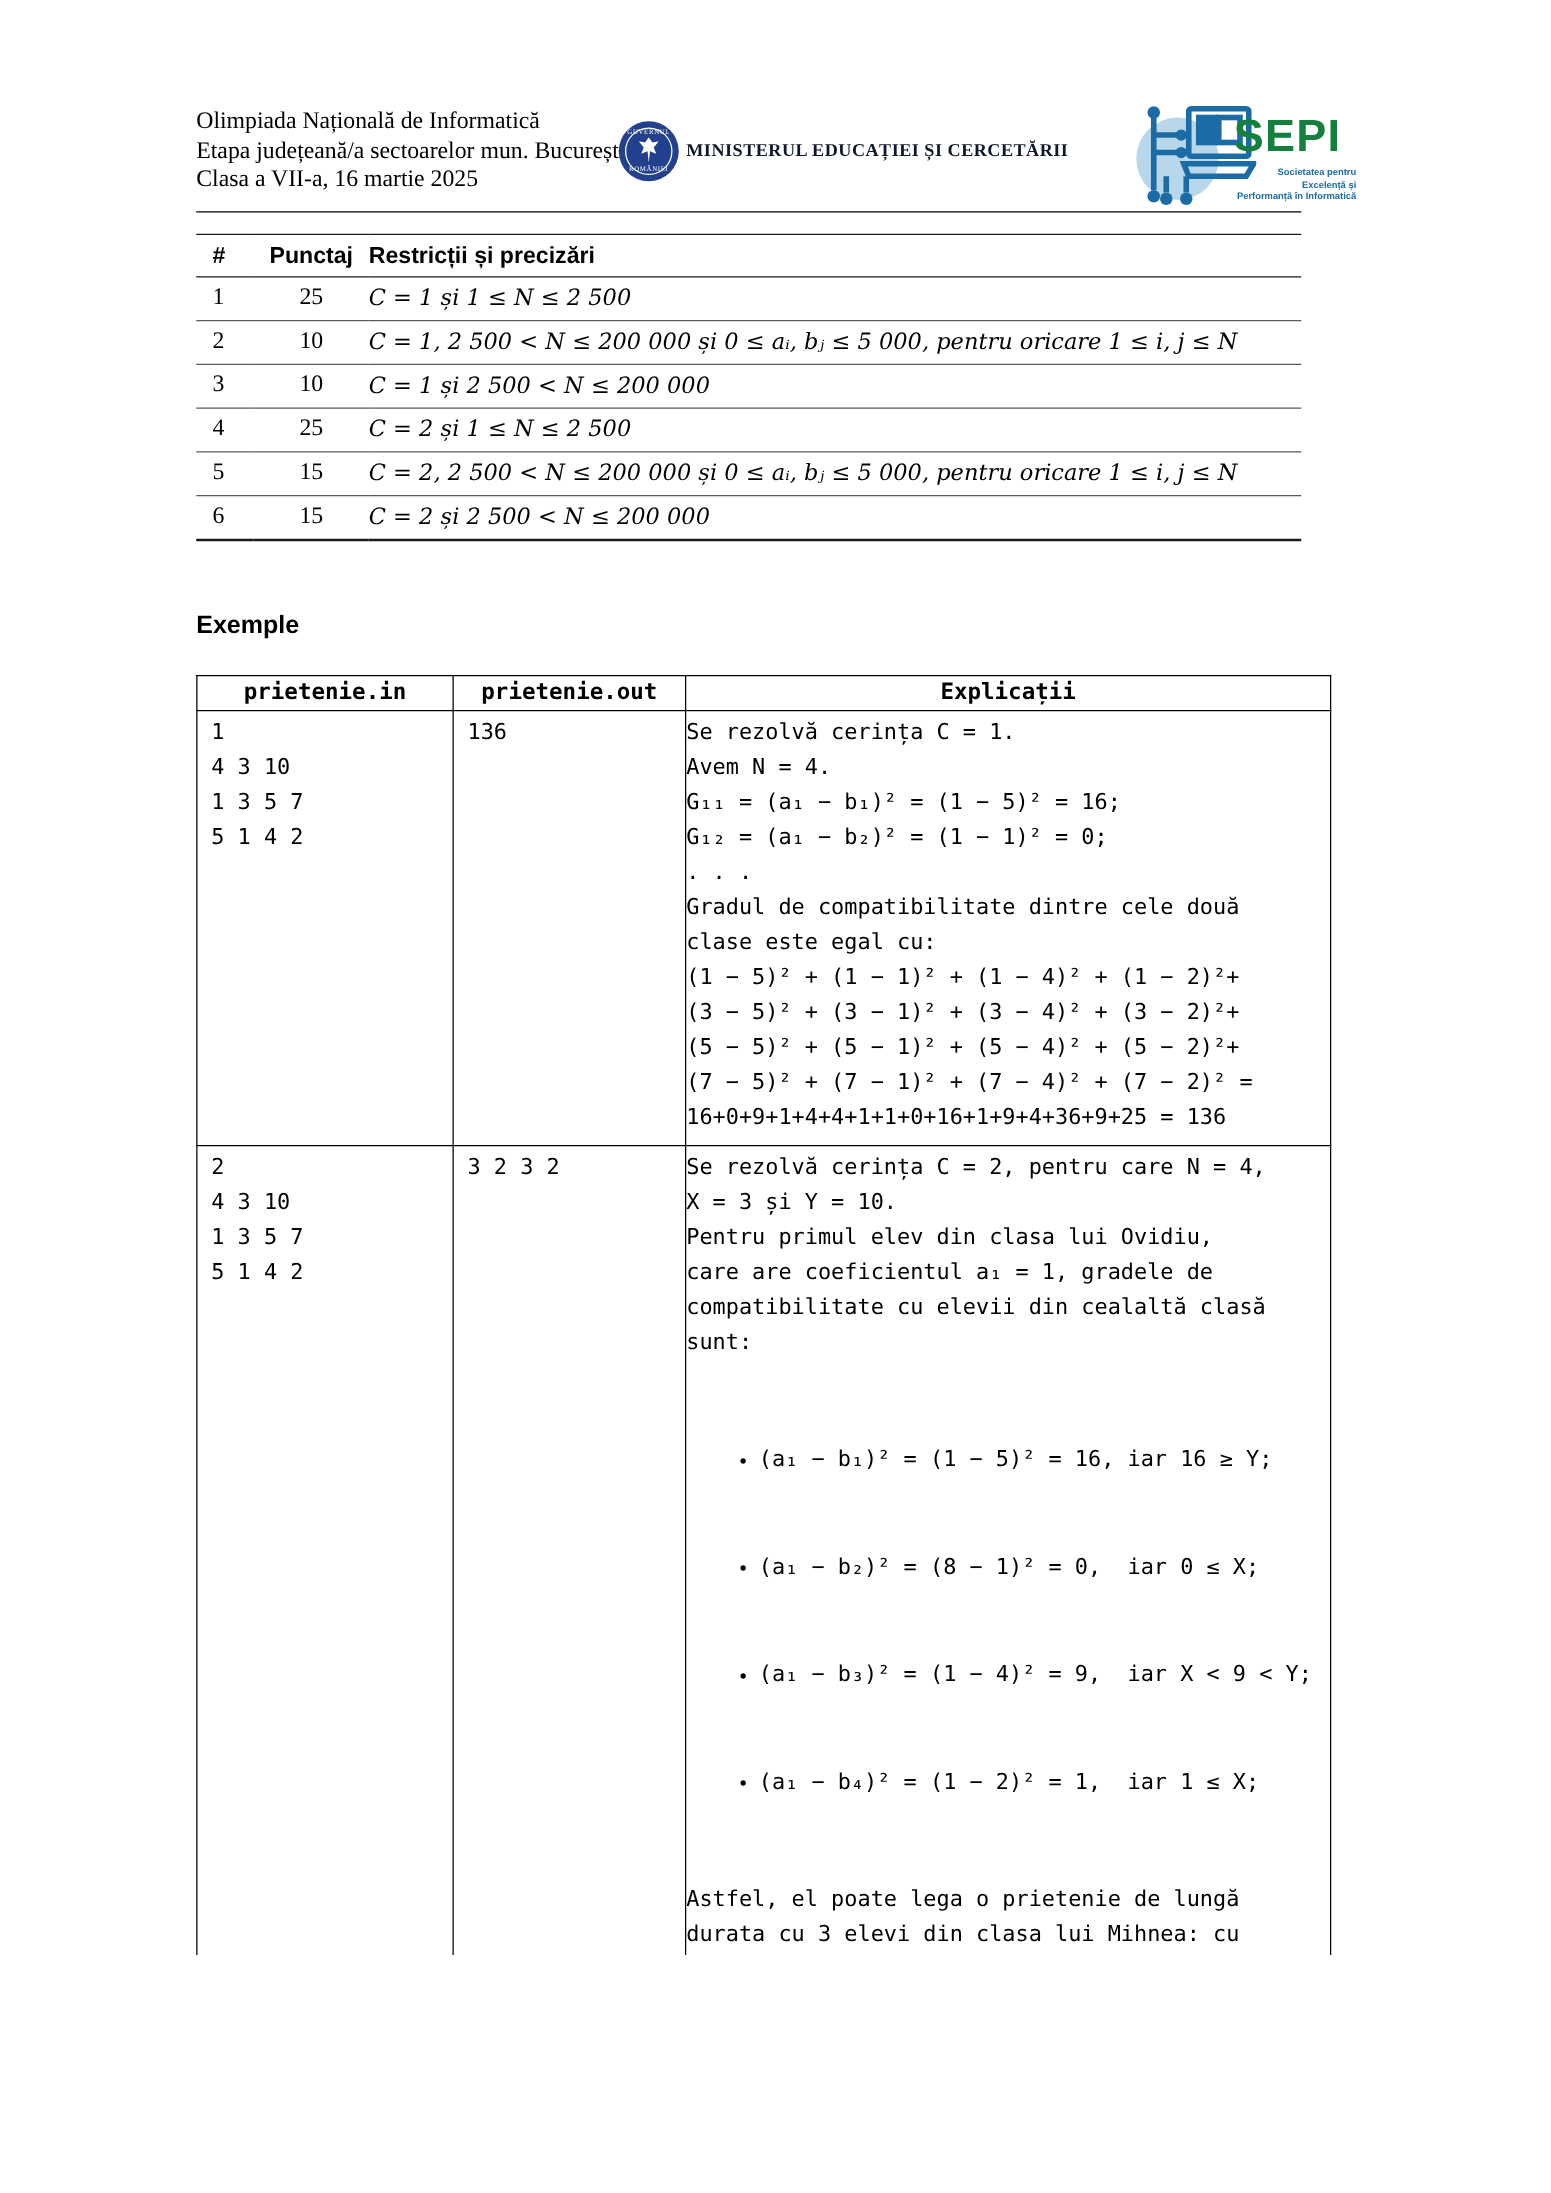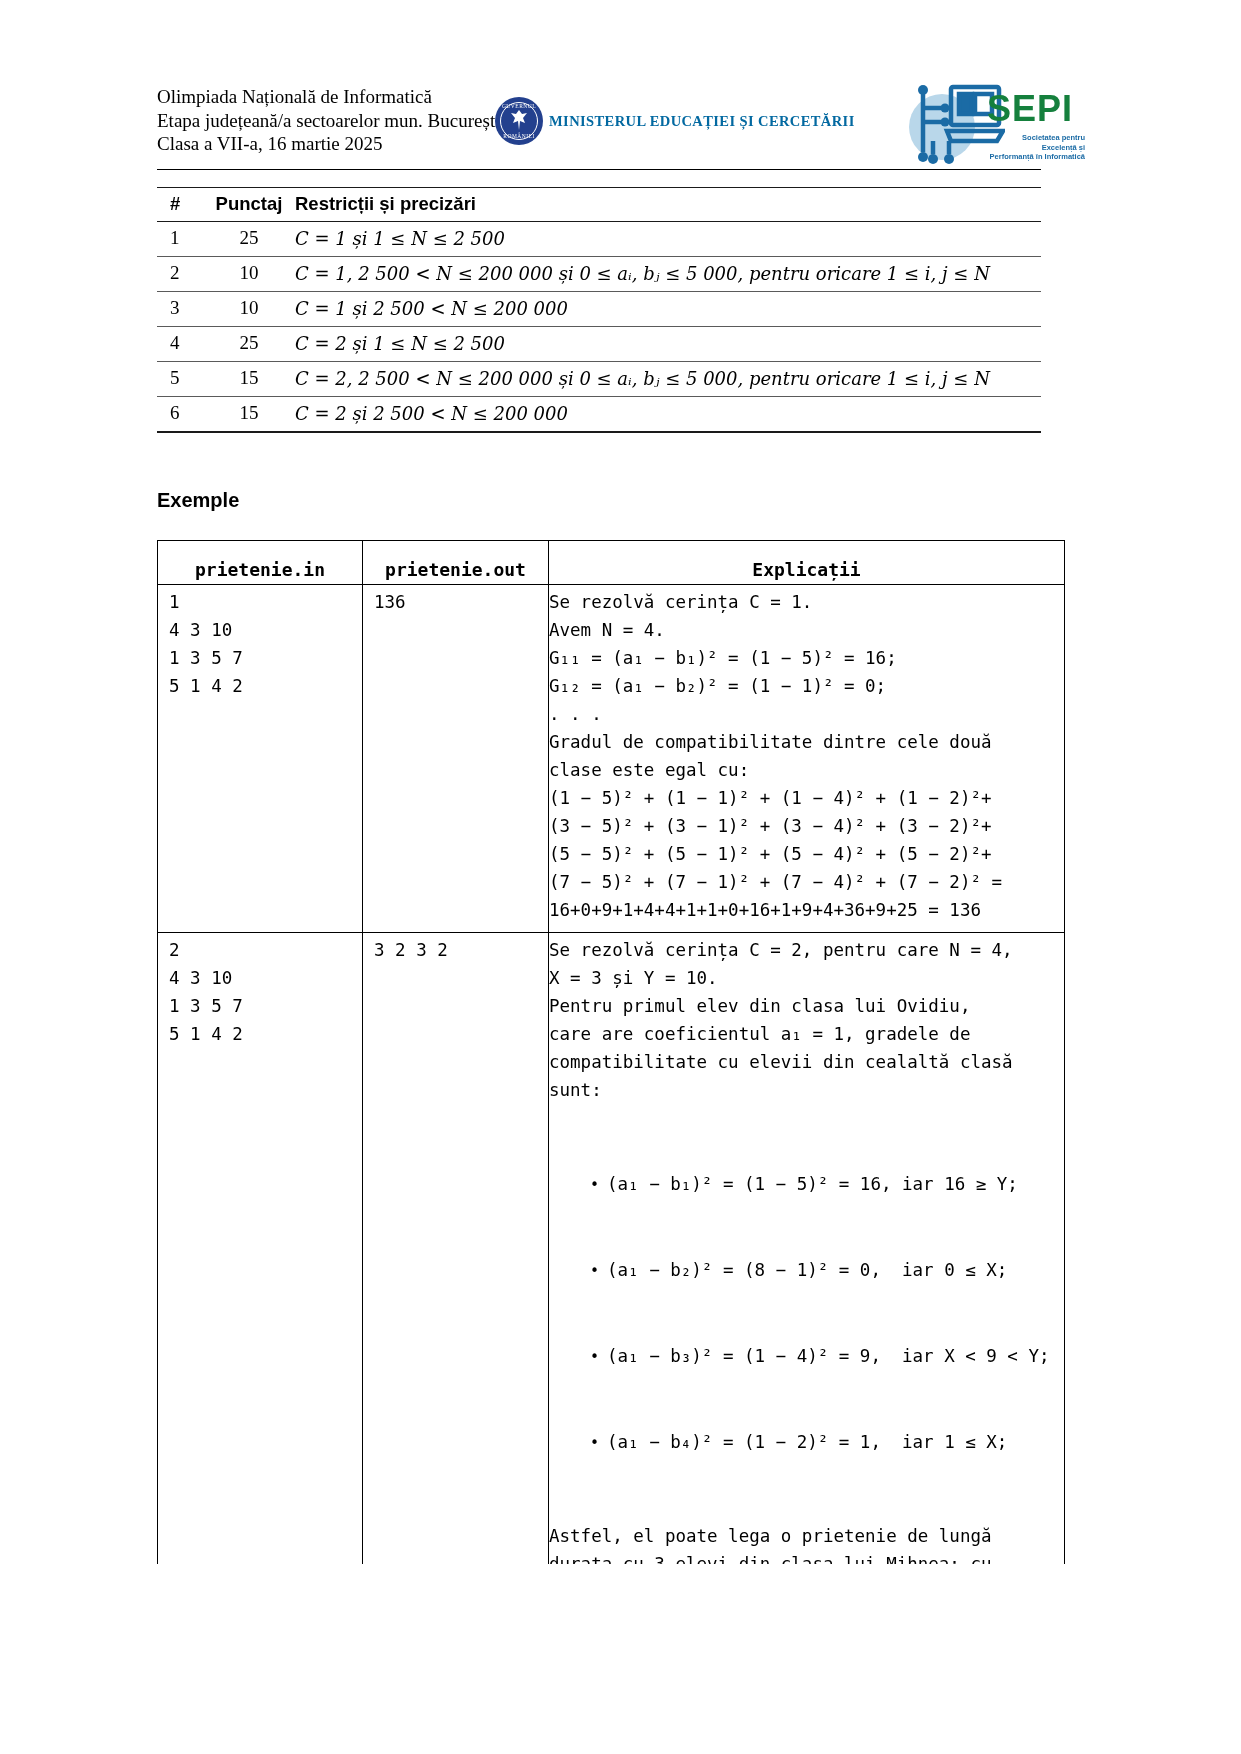--- a/index.html
+++ b/index.html
@@ -14,21 +14,21 @@
 
   .gov-seal { position:absolute; left:495px; top:97px; width:48px; height:48px;
               background:#23408e; border-radius:50%; }
   .gov-seal .inner { position:absolute; inset:5px; border:1.5px solid #fff; border-radius:50%; }
   .gov-seal .ringtext { position:absolute; width:100%; text-align:center; color:#fff;
               font-family:"Liberation Serif",serif; font-size:5.5px; letter-spacing:.5px; }
   .gov-seal .ringtext.top { top:6px; } .gov-seal .ringtext.bot { bottom:6px; }
   .gov-seal svg { position:absolute; left:14px; top:12px; }
 
   .ministry-name { position:absolute; left:549px; top:113px; white-space:nowrap;
-              font-weight:bold; font-size:14.5px; letter-spacing:.4px; color:#0369a1; }
+              font-weight:bold; font-size:14.5px; letter-spacing:.4px; color:#0f172a; }
 
   .sepi-logo { position:absolute; left:903px; top:80px; width:180px; height:88px; }
   .sepi-circle { position:absolute; left:6px; top:14px; width:66px; height:66px;
               border-radius:50%; background:#b9d7ea; }
   .sepi-logo svg { position:absolute; left:12px; top:0; }
   .sepi-acronym { position:absolute; left:84px; top:8px; font-family:"Liberation Sans",sans-serif;
               font-weight:bold; font-size:36px; letter-spacing:1px; color:#15803d; }
   .sepi-sub { position:absolute; left:82px; top:53px; width:100px; text-align:right;
               font-family:"Liberation Sans",sans-serif; font-weight:bold; font-size:7.5px;
               line-height:9.5px; color:#1b6ba5; white-space:pre-line; }
@@ -57,21 +57,21 @@
   
   .exemple-heading { position:absolute; left:157px; top:489px; margin:0;
               font-family:"Liberation Sans",sans-serif; font-size:20px; font-weight:bold; }
 
   
   .examples-table { position:absolute; left:157px; top:540px; width:908px;
               border-collapse:collapse; table-layout:fixed; }
   .examples-table col.e1 { width:205px; } .examples-table col.e2 { width:186px; }
   .examples-table th, .examples-table td { border:1.5px solid #000; vertical-align:top; }
   .examples-table th { font-family:"DejaVu Sans Mono","Liberation Mono",monospace;
-              font-weight:bold; font-size:18px; text-align:center; padding:18px 0 4px; }
+              font-weight:bold; font-size:18px; text-align:center; padding:2px 0 4px; }
   .mono { font-family:"DejaVu Sans Mono","Liberation Mono",monospace; font-size:17.5px;
               line-height:28px; white-space:pre-wrap; }
   .examples-table td.mono { padding:3px 8px 8px 11px; }
   .examples-table td.expl { padding:3px 8px 8px 0; }
   .bullet-list { list-style:none; margin:9px 0 9px; padding:0 0 0 58px; }
   .bullet-list li { position:relative; line-height:30px; }
   .bullet-list li::before { content:"\2022"; position:absolute; left:-17px; top:1px; font-size:15px; }
 
   
   .page-footer { position:absolute; left:0; top:1627px; width:1241px; text-align:center;

